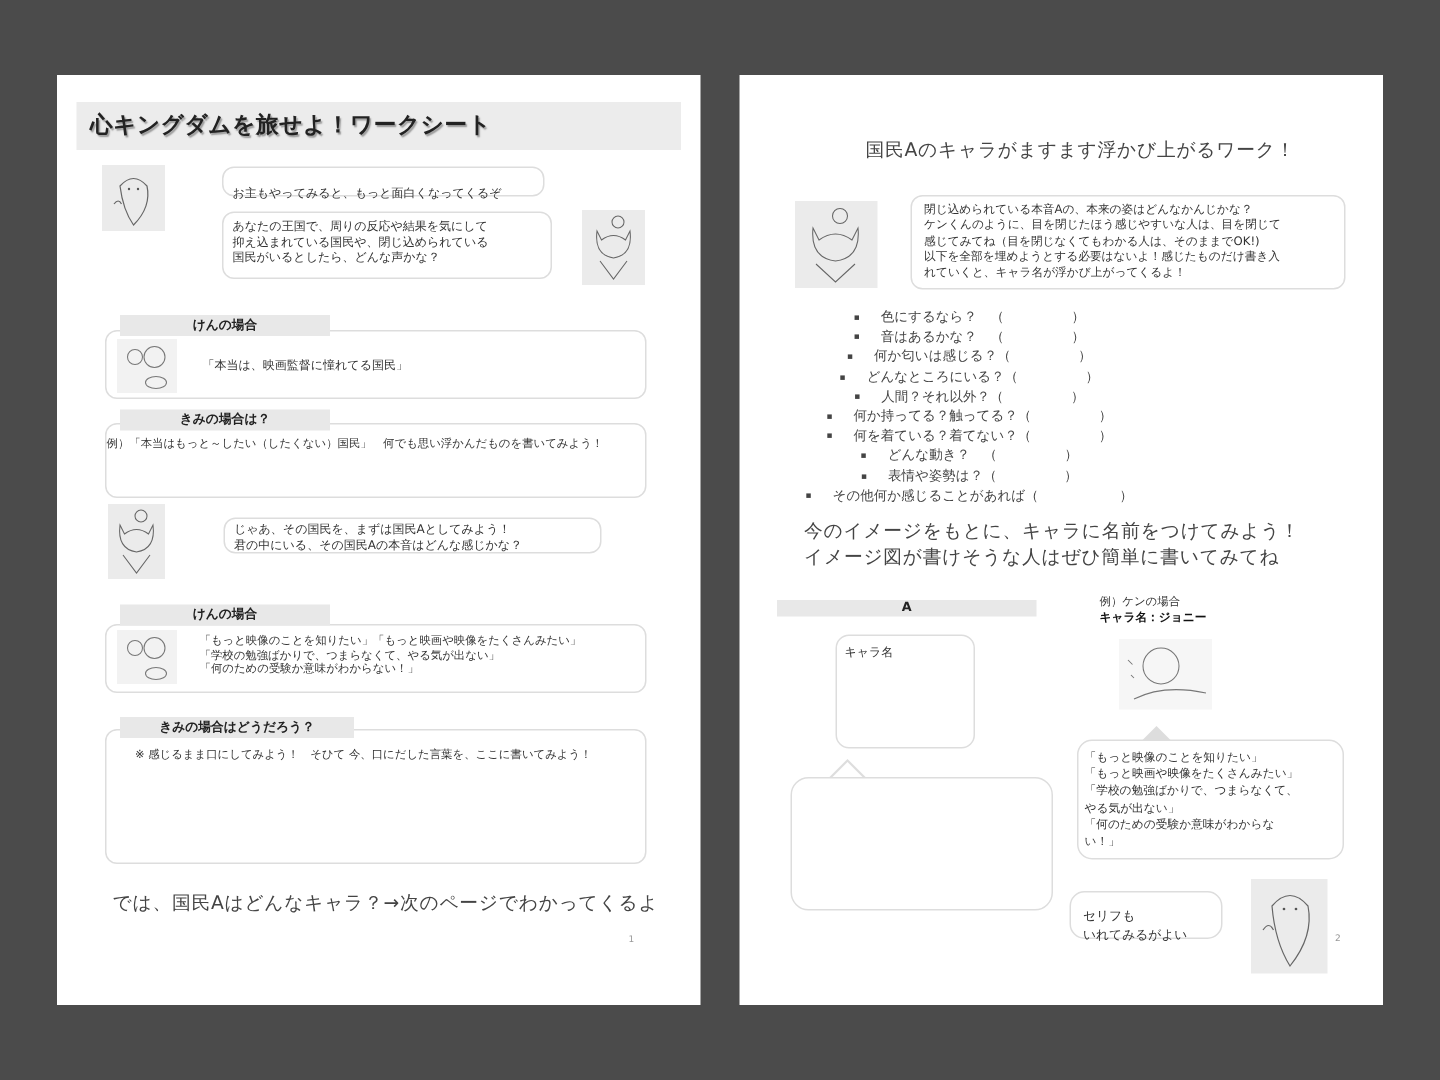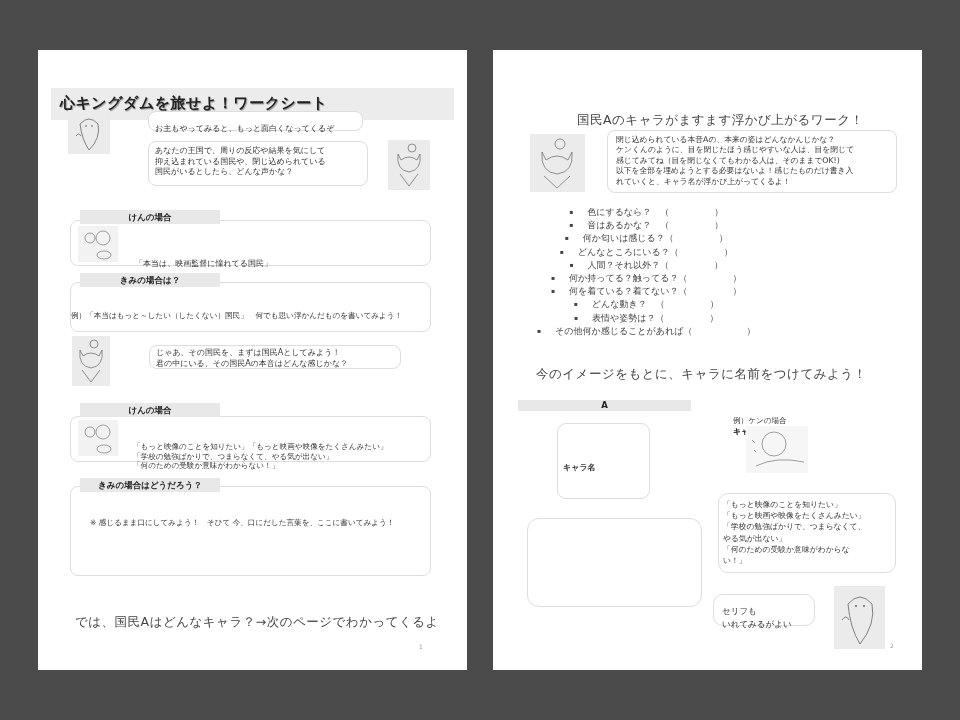--- a/index.html
+++ b/index.html
@@ -1,21 +1,21 @@
 <!DOCTYPE html>
 <html><head>
 <meta charset="utf-8">
 <style>
   html, body { margin:0; padding:0; }
   body { width:960px; height:720px; background:#4b4b4b; position:relative; overflow:hidden;
          font-family:"DejaVu Sans", "Liberation Sans", sans-serif; color:#333; }
   .page { position:absolute; background:#fff; top:50px; height:620px; width:429px; }
   #page1 { left:38px; }
   #page2 { left:493px; }
-  .abs { position:absolute;margin-top:20px; }
+  .abs { position:absolute; }
   .title-bar { left:13px; top:18px; width:403px; height:32px; background:#ececec; }
   .title-text { left:22px; top:24px; font-size:15px; font-weight:bold; color:#222;
                 text-shadow:1px 1px 1px #999; letter-spacing:0.5px; }
   .bubble { position:absolute; border:1px solid #ddd; border-radius:8px; background:#fff;
             font-size:8px; line-height:10.5px; color:#333; padding:4px 6px; box-sizing:border-box; }
   .illus { position:absolute; background:#ebebeb; }
   .illus svg { width:100%; height:100%; }
   .label-tab { position:absolute; background:#e8e8e8; font-size:8.5px; font-weight:bold;
                color:#222; text-align:center; line-height:14px; }
   .panel { position:absolute; border:1px solid #ddd; border-radius:8px; background:#fff; box-sizing:border-box; }
@@ -95,21 +95,21 @@
         <ellipse cx="26" cy="29" rx="7" ry="4" fill="none" stroke="#777" stroke-width="0.7"></ellipse>
       </svg>
   </div>
   <div class="abs small" style="left:95px;top:372px;font-size:7.6px;line-height:9.5px;">
     <div class="line">「もっと映像のことを知りたい」「もっと映画や映像をたくさんみたい」</div>
     <div class="line">「学校の勉強ばかりで、つまらなくて、やる気が出ない」</div>
     <div class="line">「何のための受験か意味がわからない！」</div>
   </div>
 
   <div class="panel" style="left:32px;top:436px;width:361px;height:90px;"></div>
-  <div class="label-tab" style="left:42px;top:428px;width:140px;">きみの場合はどうだろう？</div>
+  <div class="label-tab" style="left:42px;top:428px;width:156px;">きみの場合はどうだろう？</div>
   <div class="abs small line" style="left:52px;top:448px;font-size:7.6px;">※ 感じるまま口にしてみよう！　そひて 今、口にだした言葉を、ここに書いてみよう！</div>
 
   <div class="abs big-line" style="left:37px;top:544px;font-size:12.5px;">では、国民Aはどんなキャラ？→次のページでわかってくるよ</div>
   <div class="abs page-num" style="left:381px;top:573px;">1</div>
 </div>
 
 <div class="page" id="page2">
   <div class="abs big-line" style="left:84px;top:42px;font-size:12.5px;">国民Aのキャラがますます浮かび上がるワーク！</div>
 
   <div class="illus" style="left:37px;top:84px;width:55px;height:58px;">
@@ -135,25 +135,26 @@
     <li>人間？それ以外？（　　　　　）</li>
     <li>何か持ってる？触ってる？（　　　　　）</li>
     <li>何を着ている？着てない？（　　　　　）</li>
     <li>どんな動き？　（　　　　　）</li>
     <li>表情や姿勢は？（　　　　　）</li>
     <li>その他何か感じることがあれば（　　　　　　）</li>
   </ul>
 
   <div class="abs big-line" style="left:43px;top:295px;font-size:12.5px;line-height:17px;">
     <div>今のイメージをもとに、キャラに名前をつけてみよう！</div>
+    <div>イメージ図が書けそうな人はぜひ簡単に書いてみてね</div>
   </div>
 
   <div class="label-tab" style="left:25px;top:350px;width:173px;height:11px;line-height:11px;">A</div>
   <div class="panel" style="left:64px;top:373px;width:93px;height:76px;border-radius:9px;">
-    <div class="abs small" style="left:5px;top:18px;font-weight:bold;">キャラ名</div>
+    <div class="abs small" style="left:5px;top:5px;">キャラ名</div>
   </div>
   <div class="abs" style="left:60px;top:456px;width:0;height:0;border-left:12px solid transparent;border-right:12px solid transparent;border-bottom:12px solid #ddd;"></div>
   <div class="abs" style="left:61px;top:458px;width:0;height:0;border-left:11px solid transparent;border-right:11px solid transparent;border-bottom:11px solid #fff;"></div>
   <div class="panel" style="left:34px;top:468px;width:175px;height:89px;border-radius:12px;"></div>
 
   <div class="abs small line" style="left:240px;top:346px;font-size:7.6px;">例）ケンの場合</div>
   <div class="abs small line" style="left:240px;top:356px;font-size:7.8px;font-weight:bold;color:#111;">キャラ名：ジョニー</div>
   <div class="illus" style="left:253px;top:376px;width:62px;height:47px;background:#f6f6f6;">
     <svg viewBox="0 0 62 47">
         <circle cx="28" cy="18" r="12" fill="none" stroke="#777" stroke-width="0.7"></circle>

